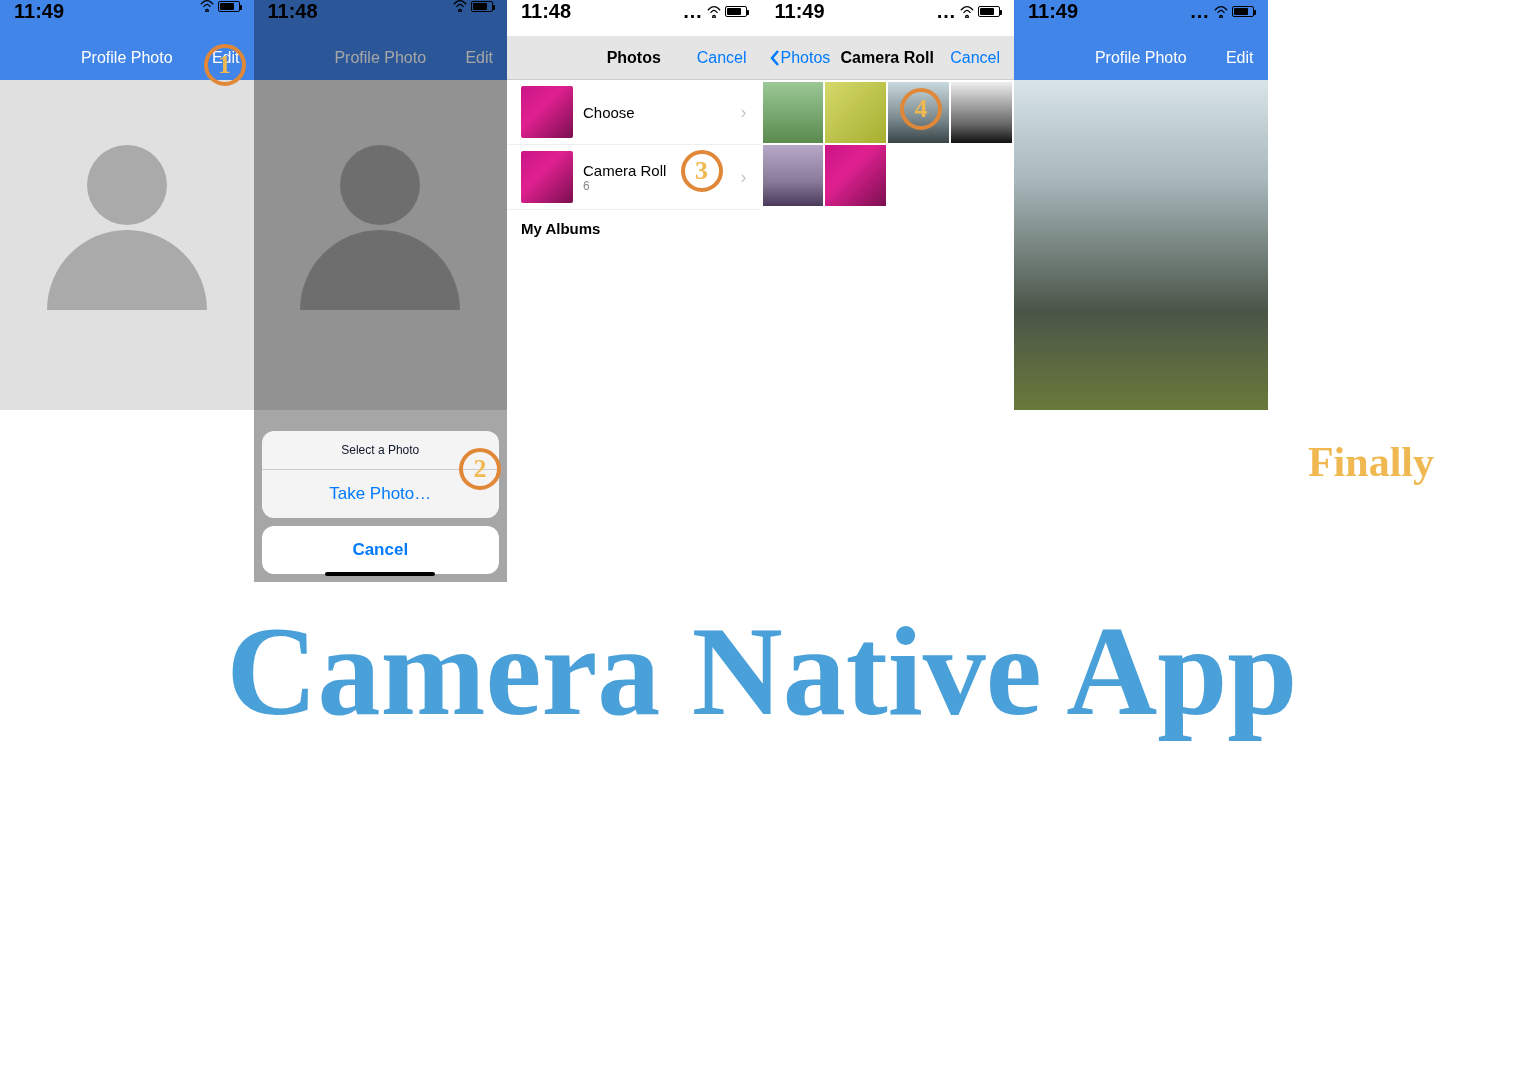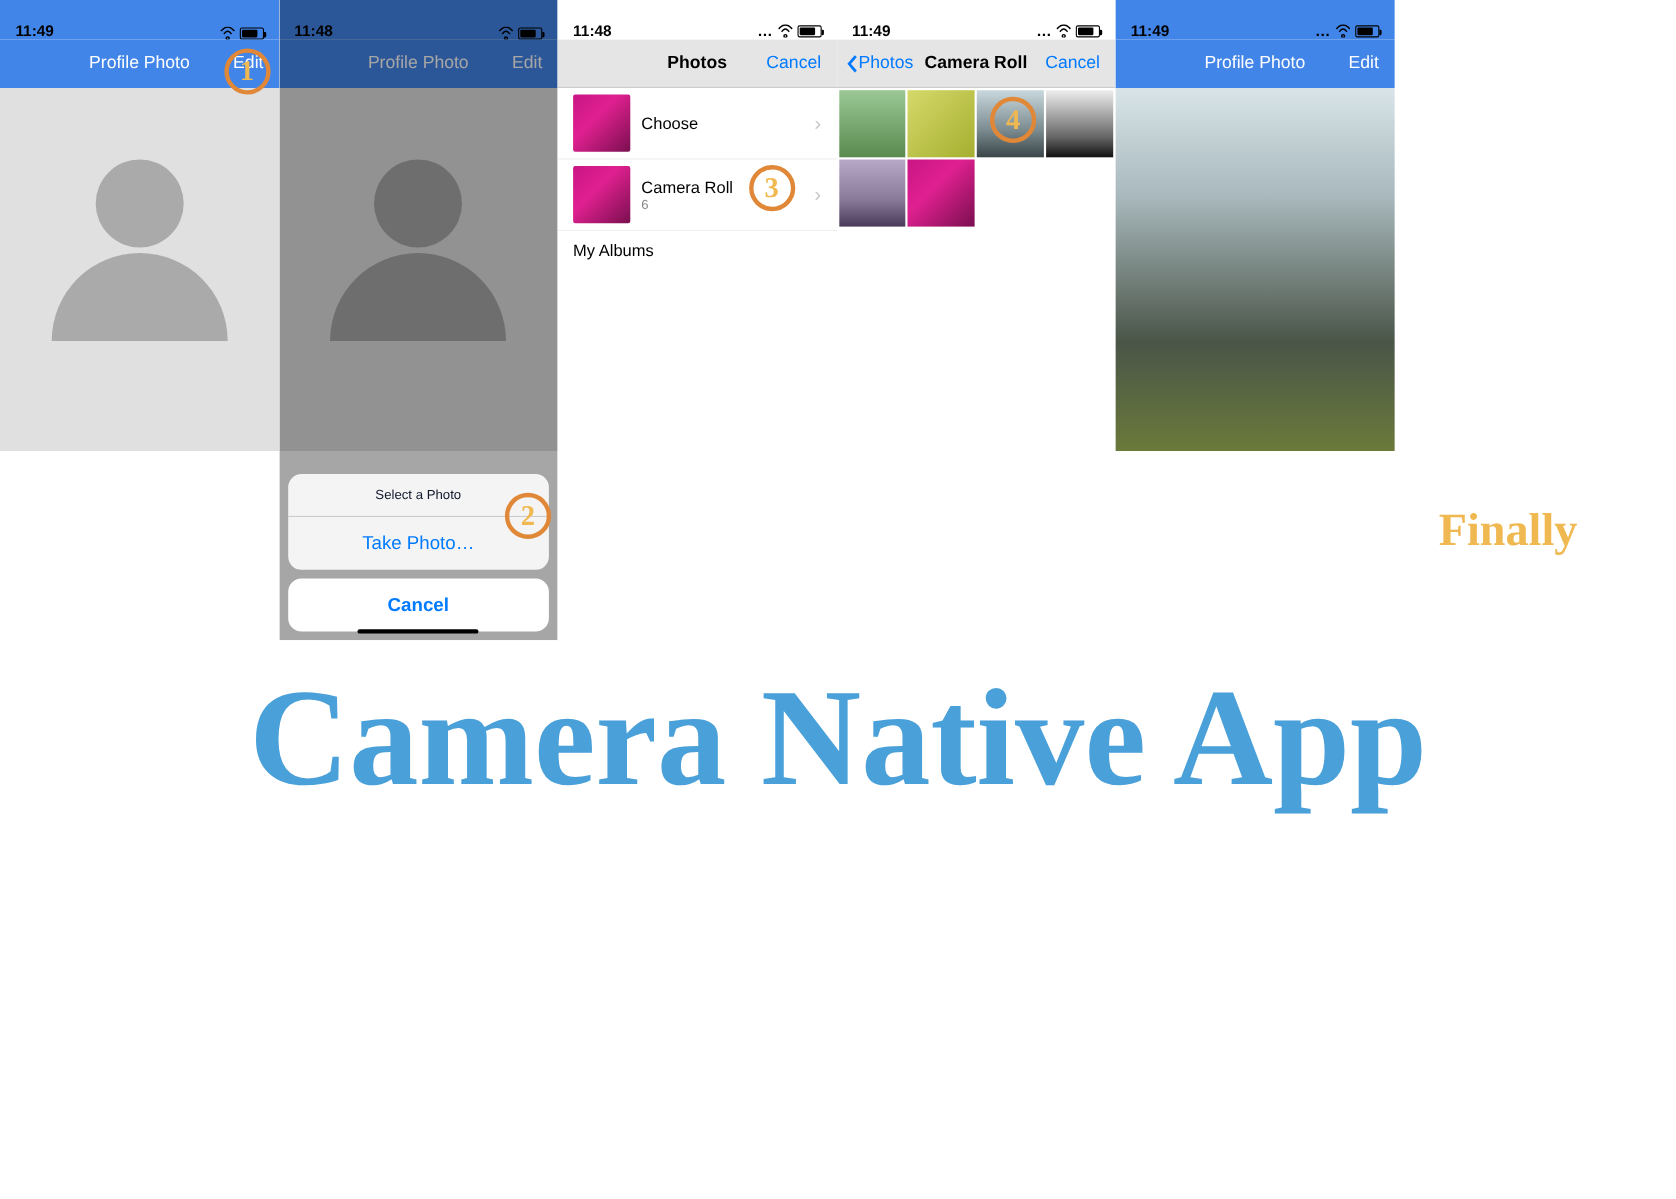--- a/index.html
+++ b/index.html
@@ -1,19 +1,19 @@
 <!DOCTYPE html>
 <html><head>
 <meta charset="utf-8">
 <style>
 *{box-sizing:border-box;margin:0;padding:0}
 body{font-family:-apple-system,BlinkMacSystemFont,"Segoe UI",sans-serif;background:#fff;width:1524px;height:1090px;position:relative;overflow:hidden}
 .screens{display:flex;gap:0;padding:0}
 .phone{width:253.5px;height:582px;background:#fff;position:relative;overflow:hidden;flex-shrink:0}
-.statusbar{height:36px;display:flex;justify-content:space-between;align-items:flex-end;padding:0 14px;font-size:14px;font-weight:600;color:#000;background:#fff}
+.statusbar{height:36px;display:flex;justify-content:space-between;align-items:flex-start;padding:0 14px;font-size:20px;font-weight:600;color:#000;background:#fff}
 .statusbar.blue{background:#4285e8;color:#000}
 .statusbar .right{display:flex;align-items:center;gap:4px}
 .navbar{height:44px;background:#4285e8;display:flex;align-items:center;justify-content:center;position:relative;color:#fff}
 .navbar.white{background:#e5e5e5;border-bottom:1px solid #ccc;color:#000}
 .navbar .title{font-size:16px;font-weight:500}
 .navbar.white .title{font-weight:600}
 .navbar .edit{position:absolute;right:14px;font-size:16px;color:#ffffff}
 .navbar .cancel{position:absolute;right:14px;font-size:16px;color:#007aff}
 .navbar .back{position:absolute;left:8px;font-size:16px;color:#007aff;display:flex;align-items:center}
 .placeholder{width:100%;height:330px;background:#e0e0e0;display:flex;align-items:center;justify-content:center}
@@ -27,32 +27,32 @@
 .as-item{padding:14px;text-align:center;font-size:17px;color:#007aff;border-bottom:.5px solid #ccc}
 .as-item:last-child{border-bottom:none}
 .as-cancel{background:#fff;border-radius:12px;padding:14px;text-align:center;font-size:17px;font-weight:600;color:#007aff}
 .list-row{display:flex;align-items:center;padding:6px 14px;border-bottom:.5px solid #eee}
 .thumb{width:52px;height:52px;border-radius:2px;flex-shrink:0;margin-right:10px}
 .thumb.flowers{background:linear-gradient(135deg,#c91585 0%,#e02090 40%,#7a0f4f 100%)}
 .row-text{flex:1}
 .row-title{font-size:15px}
 .row-sub{font-size:12px;color:#888}
 .chevron{color:#c7c7cc;font-size:18px}
-.section-label{padding:10px 14px;font-size:15px;font-weight:400}
+.section-label{padding:10px 14px;font-size:15px;font-weight:700}
 .grid{display:grid;grid-template-columns:repeat(4,1fr);gap:2px;padding:2px}
 .gcell{aspect-ratio:1;background:#ddd}
 .gcell.green{background:linear-gradient(180deg,#9bc896 0%,#5a8a4e 100%)}
 .gcell.leaf{background:linear-gradient(135deg,#d5d96a 0%,#a6af30 100%)}
 .gcell.falls{background:linear-gradient(180deg,#c9d8dc 0%,#7a8a8e 60%,#3a4548 100%)}
 .gcell.bwfalls{background:linear-gradient(180deg,#eee 0%,#666 70%,#111 100%)}
 .gcell.mistfalls{background:linear-gradient(180deg,#b8a8c8 0%,#8a7a9a 60%,#4a3a5a 100%)}
 .gcell.pink{background:linear-gradient(135deg,#c91585 0%,#e02090 40%,#7a0f4f 100%)}
 .bigphoto{width:100%;height:330px;background:linear-gradient(180deg,#d8e4e8 0%,#a8b8bc 30%,#4a5548 70%,#6a7a3a 100%);position:relative}
 .circle-badge{position:absolute;width:42px;height:42px;border-radius:50%;border:4px solid #e08838;display:flex;align-items:center;justify-content:center;font-size:26px;font-weight:700;color:#f0b850;font-family:"Comic Sans MS",cursive;background:transparent;z-index:10}
-.finally{position:absolute;top:458px;right:90px;font-family:"Comic Sans MS",cursive;font-size:42px;font-weight:700;color:#f0b850}
+.finally{position:absolute;top:438px;right:90px;font-family:"Comic Sans MS",cursive;font-size:42px;font-weight:700;color:#f0b850}
 .maintitle{position:absolute;top:600px;left:0;right:0;text-align:center;font-family:"Comic Sans MS",cursive;font-size:126px;font-weight:700;color:#4aa0d8;line-height:1.15}
 .home-ind{position:absolute;bottom:6px;left:50%;transform:translateX(-50%);width:110px;height:4px;background:#000;border-radius:4px}
 .wifi-icon{width:14px;height:12px;display:inline-block}
 .batt-icon{width:22px;height:11px;border:1px solid #000;border-radius:2px;position:relative;display:inline-block}
 .batt-icon::after{content:"";position:absolute;right:-3px;top:3px;width:2px;height:5px;background:#000;border-radius:0 1px 1px 0}
 .batt-fill{position:absolute;left:1px;top:1px;bottom:1px;width:70%;background:#000;border-radius:1px}
 </style>
 </head>
 <body>
 

